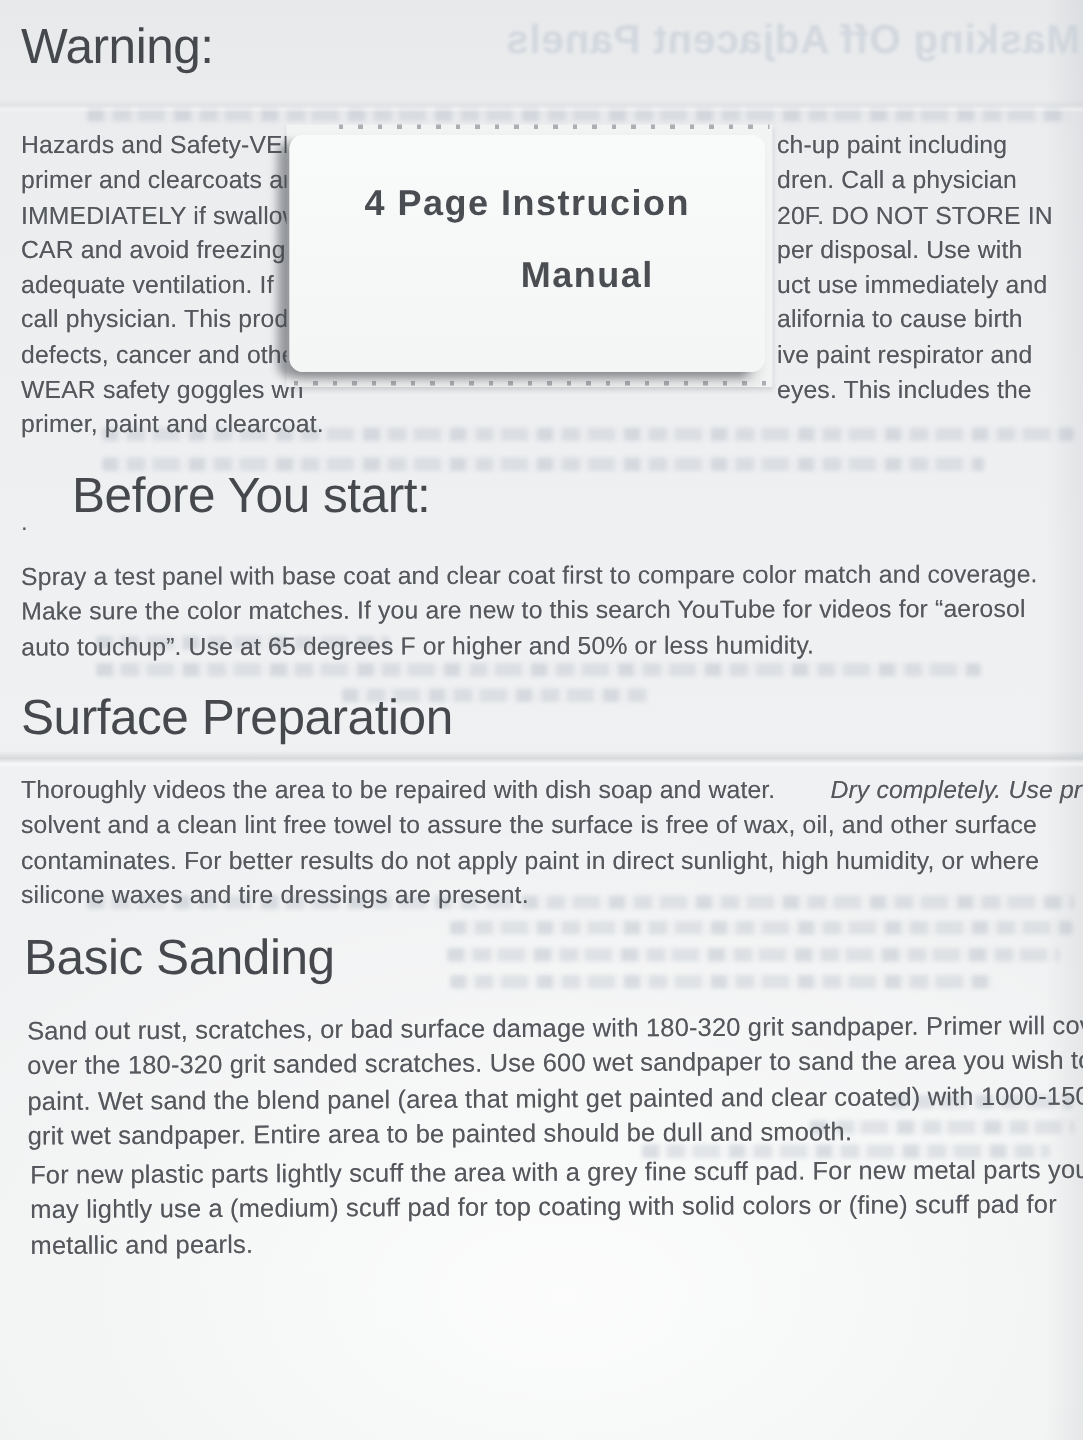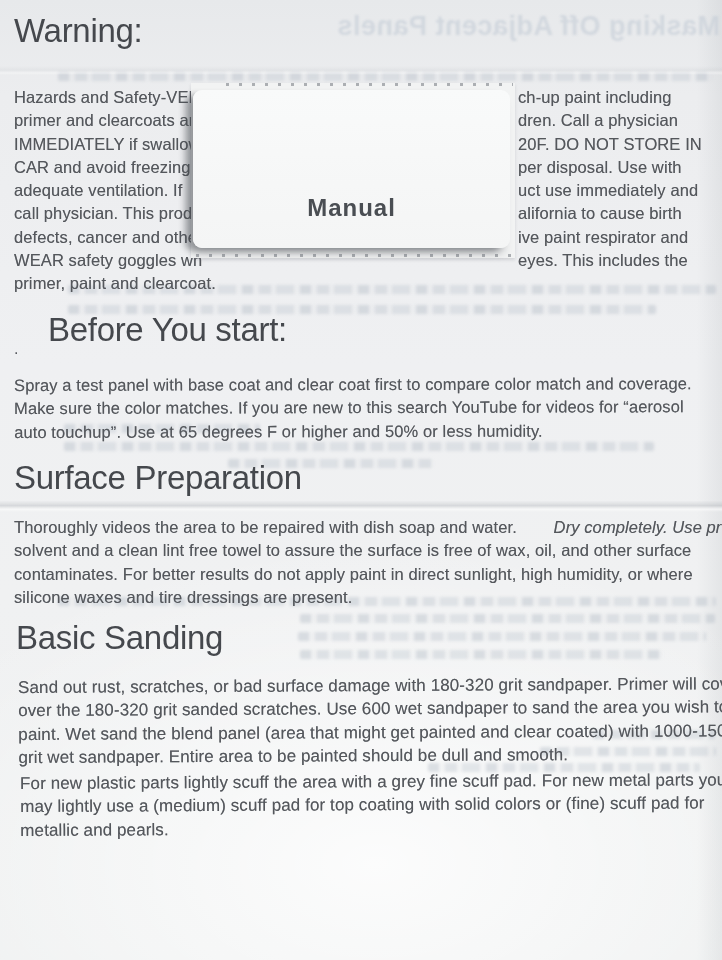--- a/index.html
+++ b/index.html
@@ -53,21 +53,21 @@
     background:repeating-linear-gradient(90deg, rgba(148,152,157,0.75) 0 3px, rgba(0,0,0,0) 3px 13px);}
   .perf-top{left:226px; top:83px; width:287px;}
   .perf-bottom{left:196px; top:254px; width:317px;}
   .label{position:absolute; left:193px; top:90px; width:317px; height:158px;
     background:linear-gradient(180deg,#f9fafa,#f4f5f5);
     border-radius:9px; z-index:5;
     box-shadow:-9px 4px 6px -1px rgba(70,73,80,0.48), -2px 9px 9px -4px rgba(90,94,100,0.32);}
   .label-line{position:absolute; left:0; width:100%; text-align:center;
     font-weight:bold; font-size:24px; letter-spacing:1px; color:#4a4e53;}
   .label-l1{top:32px;}
-  .label-l2{top:104px;}
+  .label-l2{top:80px;padding-left:40px;}
 </style>
 </head>
 <body>
 
 <div class="page">
 
   <div class="ghost-heading">Masking Off Adjacent Panels</div>
 
   <div class="gline" style="left:58px;  top:72px;  width:655px;"></div>
   <div class="gline" style="left:68px;  top:285px; width:648px;"></div>
@@ -123,20 +123,21 @@
       </div>
     <div class="wline">
         <span class="wl">primer, paint and clearcoat.</span>
       </div>
   </div>
 
   <div class="backing"></div>
   <div class="perf perf-top"></div>
   <div class="perf perf-bottom"></div>
   <div class="label">
+    <div class="label-line label-l1">4 Page Instrucion</div>
     <div class="label-line label-l2">Manual</div>
   </div>
 
   <div class="h" style="top:310px;margin-left:34px;">Before You start:</div>
   <div class="stray">.</div>
   <div class="par" style="top:374px; transform:rotate(-0.15deg); transform-origin:left top;">
     <div class="ln">Spray a test panel with base coat and clear coat first to compare color match and coverage.</div>
     <div class="ln">Make sure the color matches.  If you are new to this search YouTube for videos for “aerosol</div>
     <div class="ln">auto touchup”.  Use at 65 degrees F or higher and 50% or less humidity.</div>
   </div>

